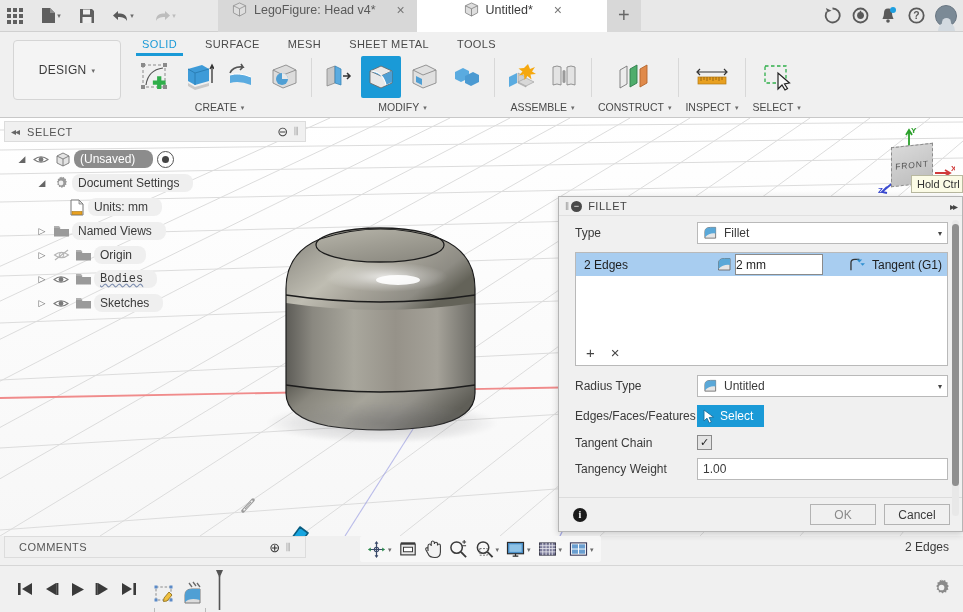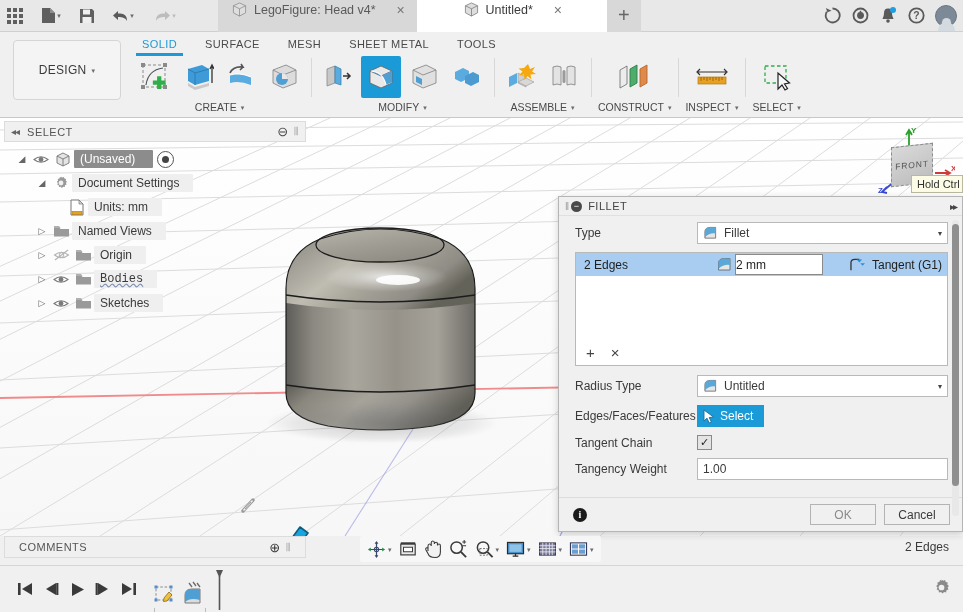--- a/index.html
+++ b/index.html
@@ -127,21 +127,21 @@
     letter-spacing:.5px;
   }
   .bh-collapse { font-size:10px; color:#666; margin-right:8px; cursor:pointer; letter-spacing:-1px; }
   .bh-right { margin-left:auto; display:flex; align-items:center; gap:5px; }
 
   .tree { position:absolute; left:14px; top:147px; width:290px; font-size:12px; }
   .tnode { display:flex; align-items:center; height:24px; }
   .tarrow { width:16px; text-align:center; color:#666; font-size:9px; cursor:pointer; flex:0 0 16px; }
   .teye { width:22px; display:flex; align-items:center; justify-content:center; cursor:pointer; flex:0 0 22px; }
   .tico { width:22px; display:flex; align-items:center; justify-content:center; flex:0 0 22px; }
-  .tlabel { padding:2px 14px 2px 6px; background:#efefef; border-radius:1px; cursor:pointer; white-space:nowrap; }
+  .tlabel { padding:2px 14px 2px 6px; background:#efefef; border-radius:8px; cursor:pointer; white-space:nowrap; }
   .tlabel.sel { background:#8c8c8c; color:#fff; padding-right:18px; }
   .tlabel.squig { text-decoration:underline; text-decoration-style:wavy; text-decoration-color:#7f8fb0;font-family:Liberation Mono, monospace; }
   .tdot { width:17px; height:17px; border-radius:50%; border:1.5px solid #555; margin-left:4px; display:flex; align-items:center; justify-content:center; cursor:pointer; }
   .tdot i { width:7px; height:7px; border-radius:50%; background:#444; display:block; }
 
   .comments {
     position:absolute; left:4px; top:536px; width:302px; height:22px;
     background:#f0f0f0; border:1px solid #dcdcdc;
     display:flex; align-items:center; padding:0 14px; font-size:11px; color:#555; letter-spacing:.5px;
   }

